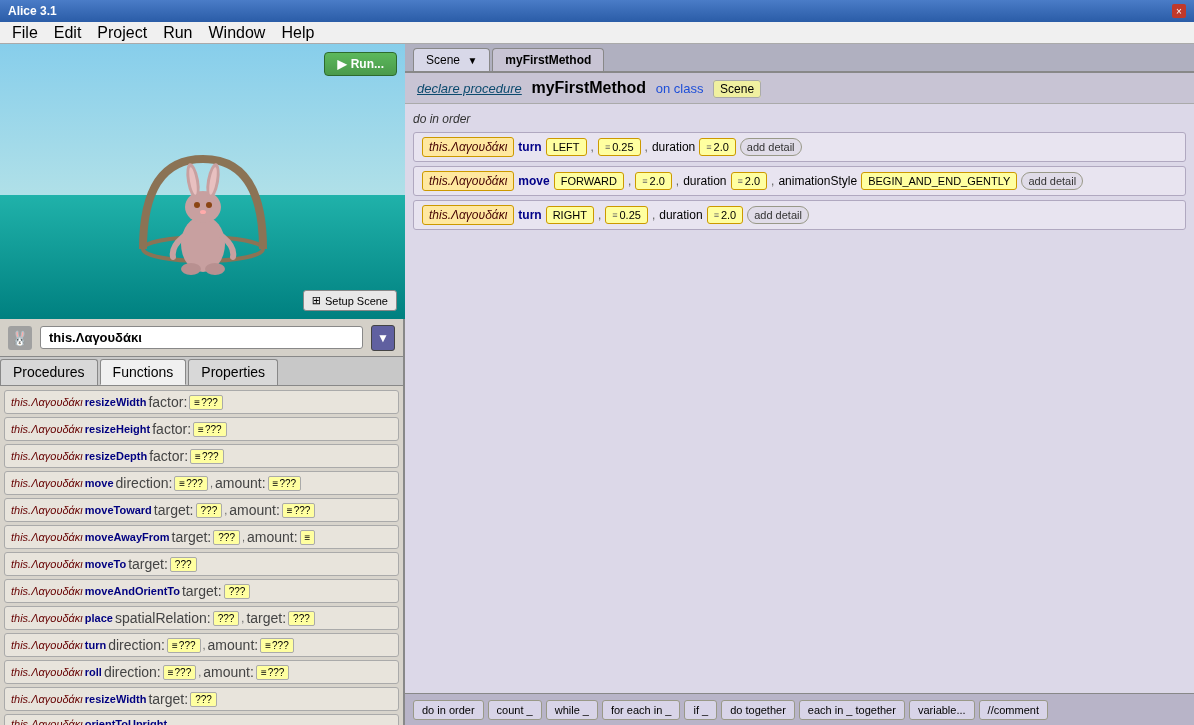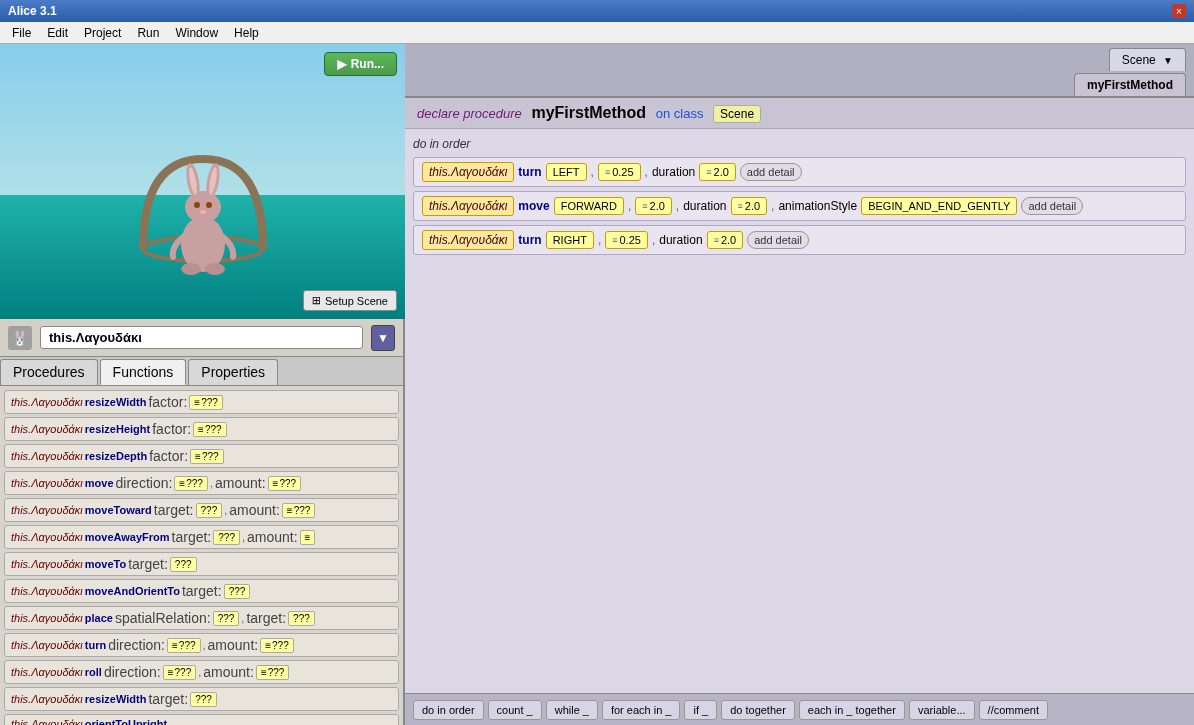--- a/index.html
+++ b/index.html
@@ -34,21 +34,21 @@
       background: #f0f0f0;
       height: 22px;
       display: flex;
       align-items: center;
       padding: 0 4px;
       border-bottom: 1px solid #aaa;
     }
     .menu-item {
       padding: 2px 8px;
       cursor: pointer;
-      font-size: 12px;
+      font-size: 16px;
     }
 
     
     #main {
       display: flex;
       height: calc(725px - 44px);
     }
 
     
     #left-panel {
@@ -226,21 +226,20 @@
     }
 
     
     #editor-tabs {
       background: #b0b0c0;
       display: flex;
       align-items: flex-end;
       padding: 4px 8px 0 8px;
       gap: 2px;
       border-bottom: 2px solid #888;
-      flex-direction: column;
     }
     .editor-tab {
       padding: 4px 12px;
       border: 1px solid #888;
       border-bottom: none;
       border-radius: 4px 4px 0 0;
       cursor: pointer;
       font-size: 12px;
       background: #d8d8e8;
     }
@@ -253,21 +252,21 @@
       margin-left: 4px;
     }
 
     
     #declare-header {
       padding: 6px 12px;
       font-size: 13px;
       background: #c8c4d4;
       border-bottom: 1px solid #aaa;
     }
-    #declare-header .keyword { color: #701a75; font-style: italic; }
+    #declare-header .keyword { color: #0c4a6e; font-style: italic; text-decoration: underline; }
     #declare-header .on-class { color: #1d4ed8; }
     #declare-header .class-box {
       background: #f0f0a0;
       border: 1px solid #aaa;
       border-radius: 3px;
       padding: 1px 6px;
       font-size: 12px;
     }
 
     

